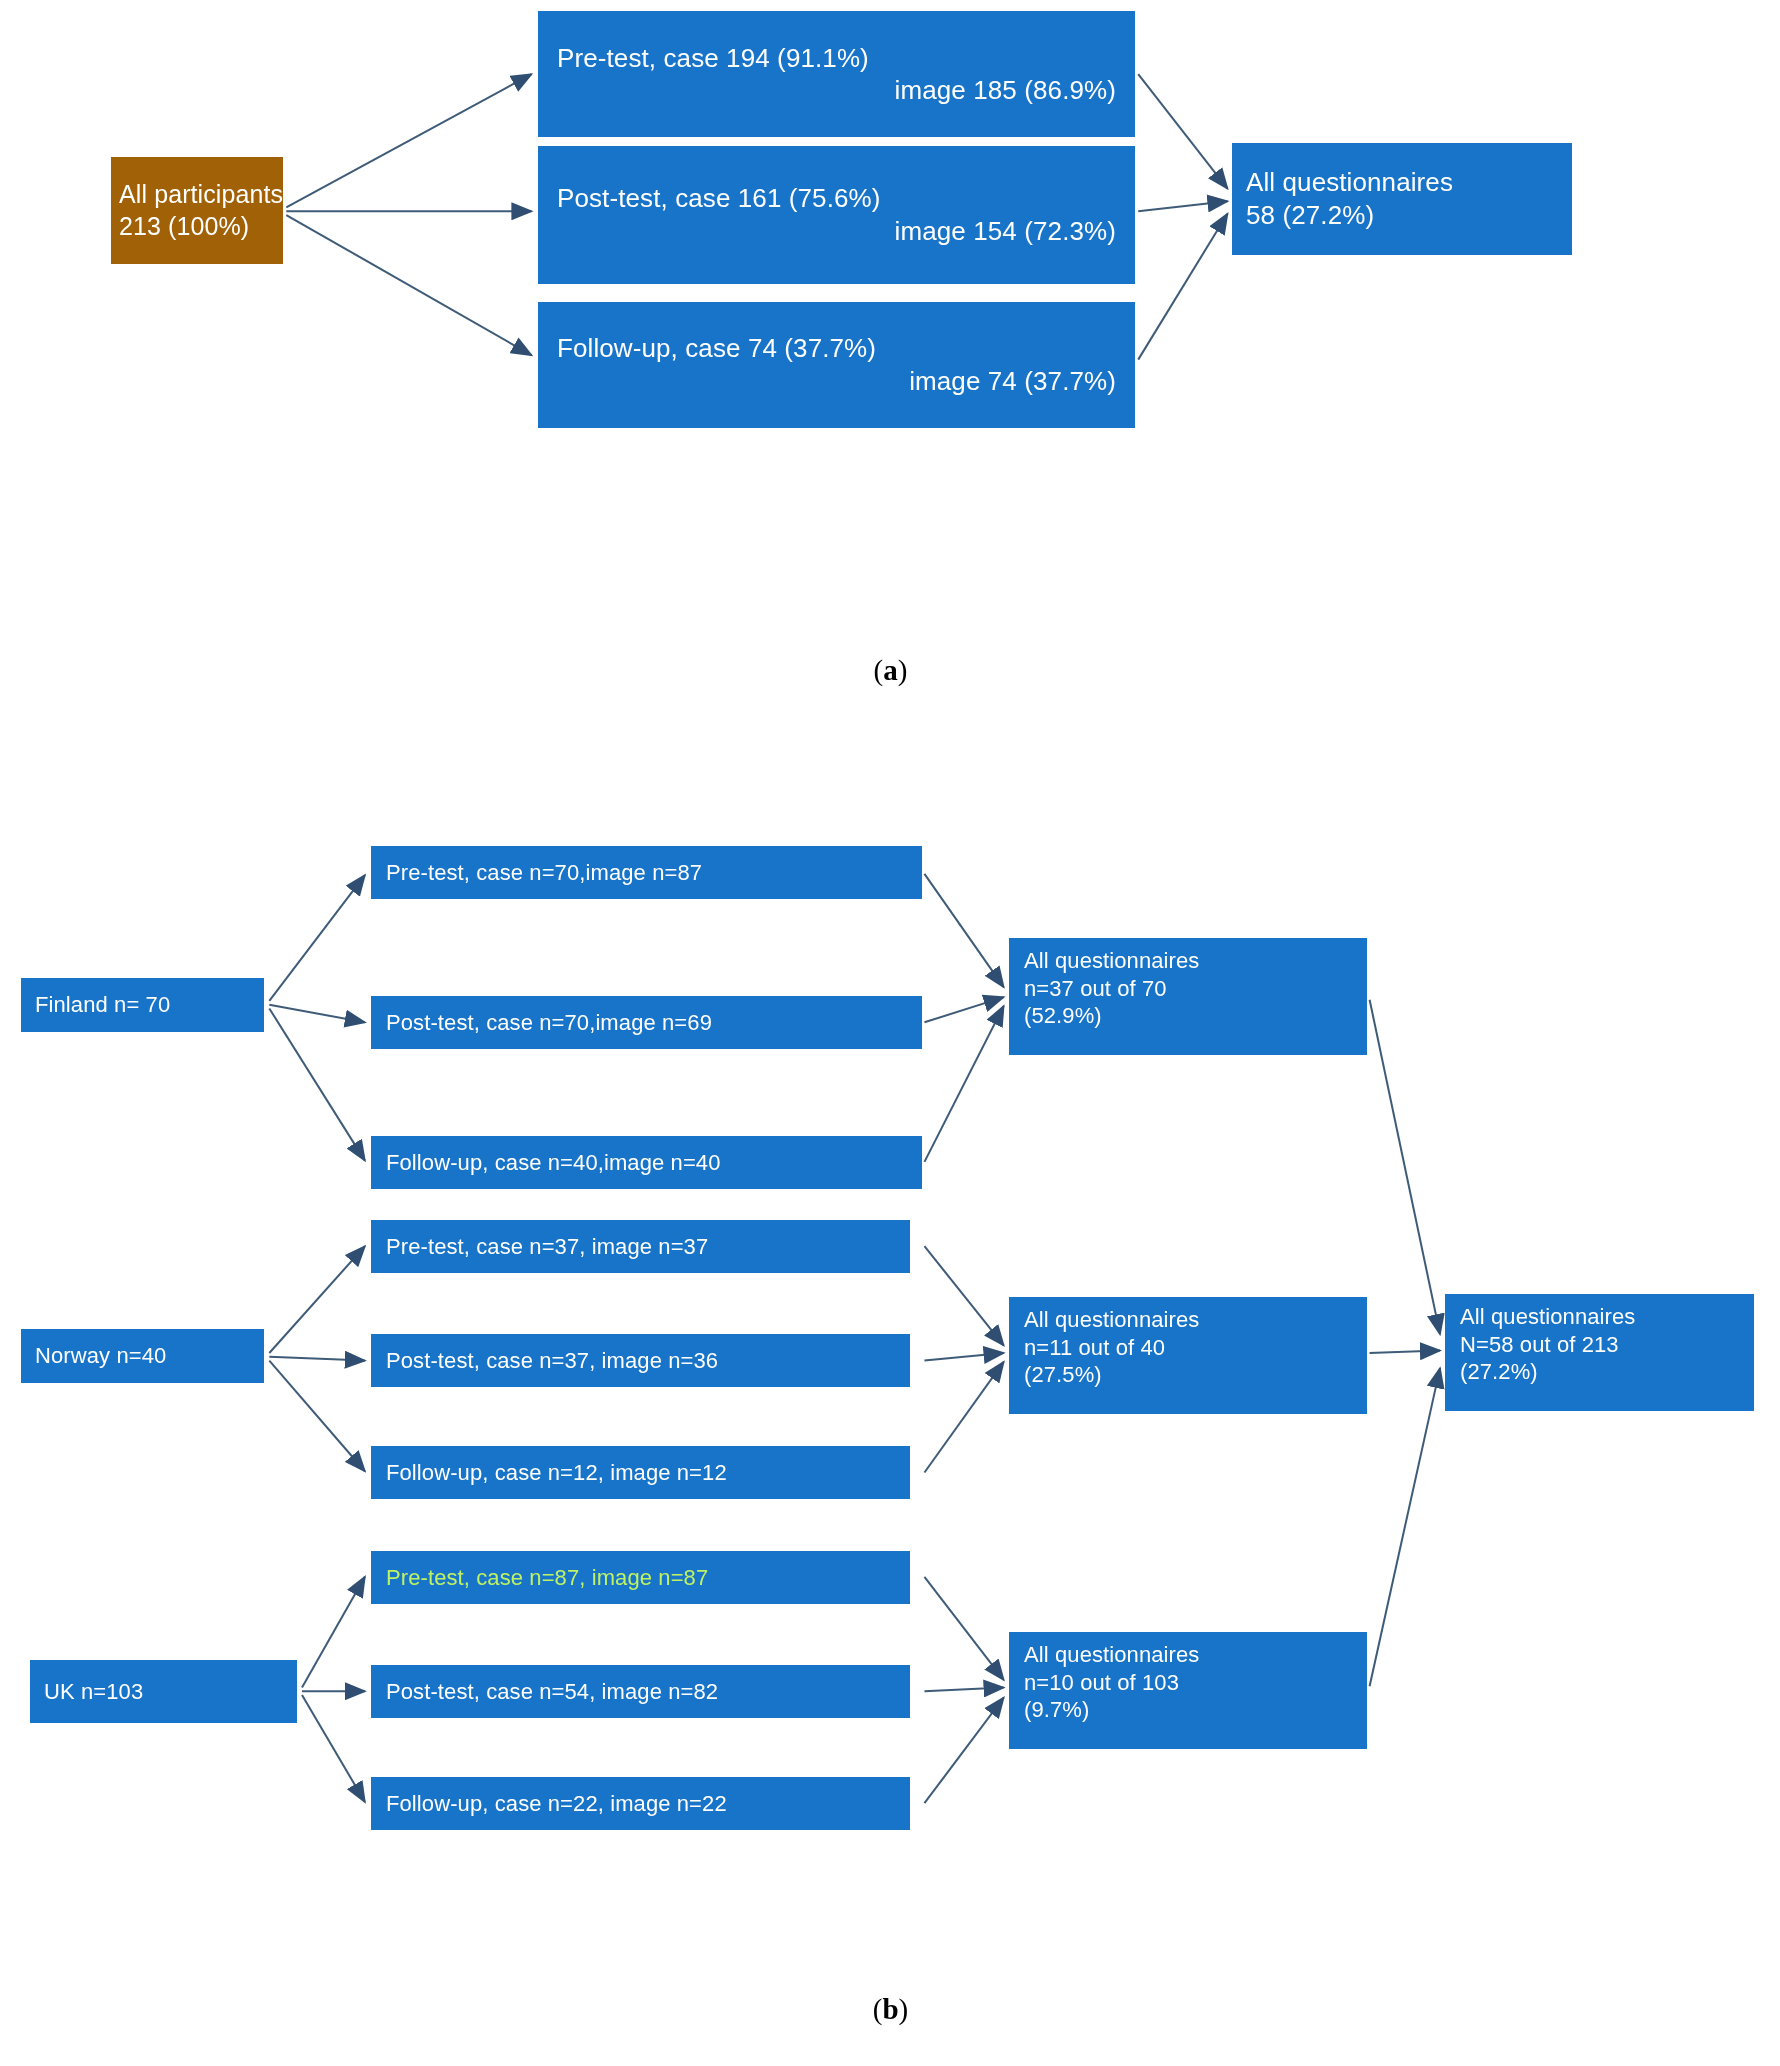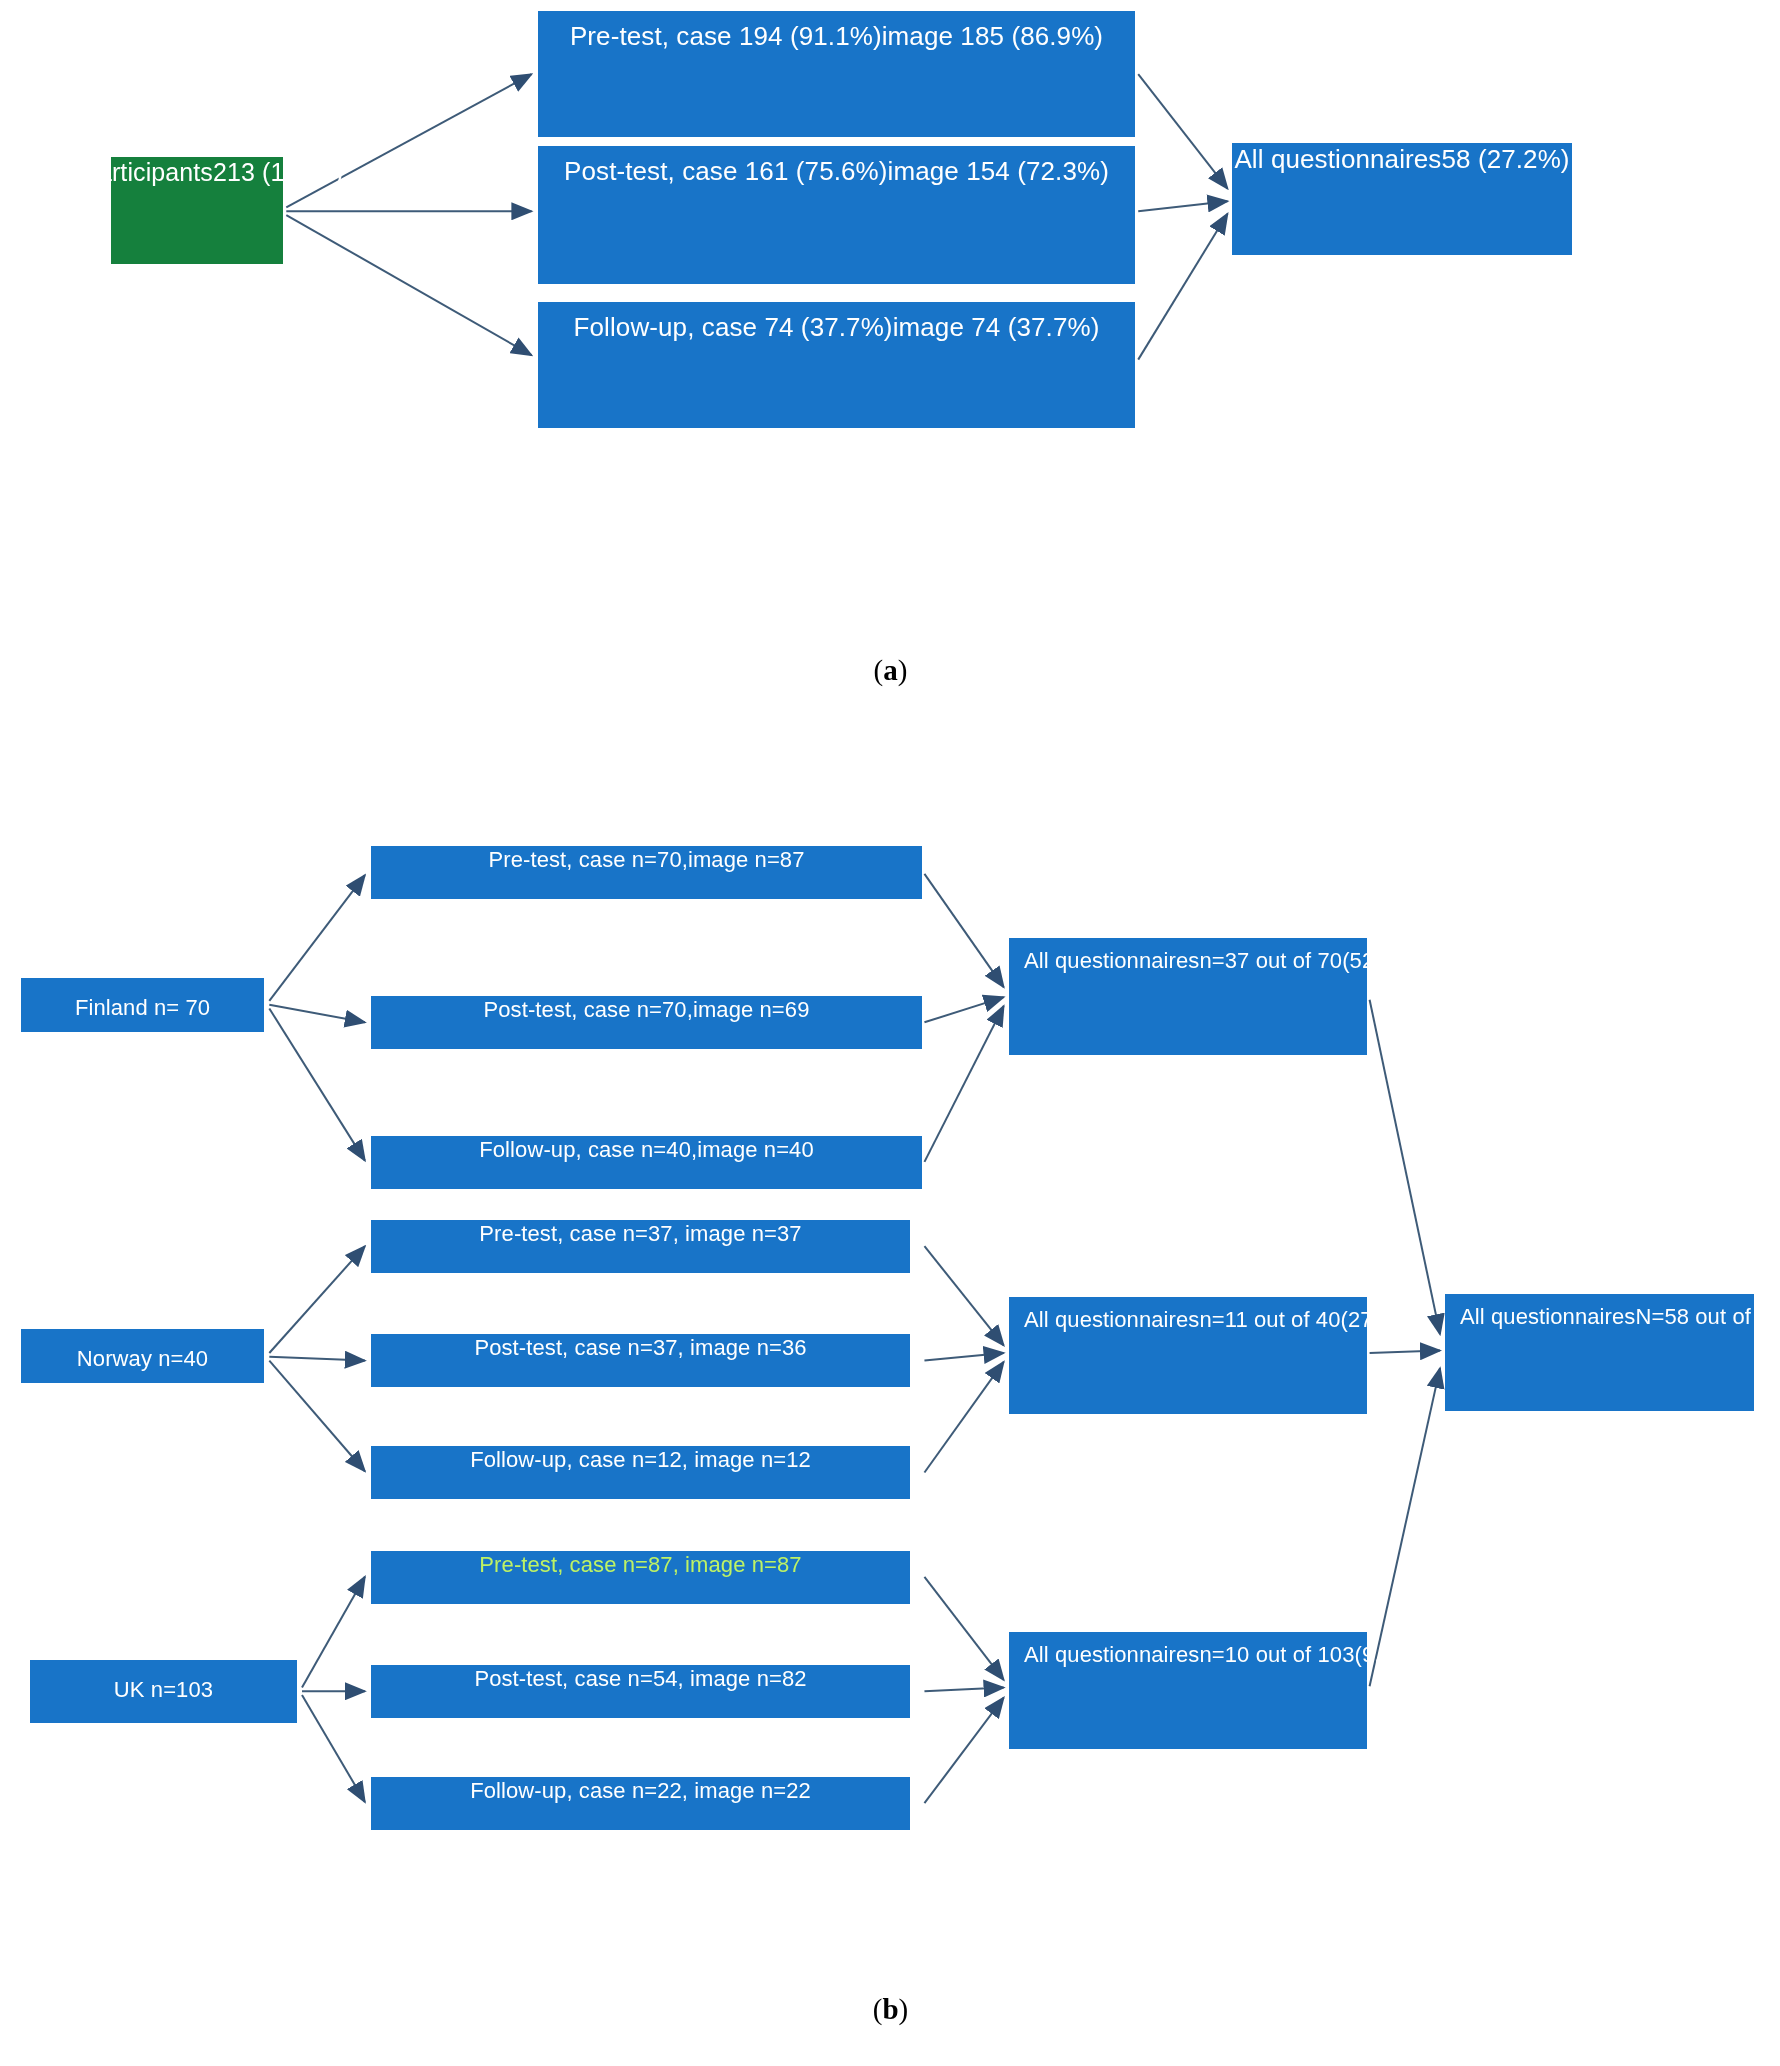--- a/index.html
+++ b/index.html
@@ -31,21 +31,21 @@
     width: 1781px;
     height: 2066px;
     pointer-events: none;
   }
   .node {
     position: absolute;
     background: #1874C8;
     color: #ffffff;
     box-sizing: border-box;
     display: flex;
-    flex-direction: row;
+    flex-direction: column;
     justify-content: center;
     line-height: 1.26;
     letter-spacing: 0.1px;
     text-rendering: optimizeLegibility;
   }
   .node .line { display: block; white-space: pre; }
 
   
   .a-root {
     left: 111px;  top: 157px;  width: 172px;  height: 107px;
@@ -160,21 +160,21 @@
       <path d="M1470,2868 L1596,2700"></path>
 
       <path d="M2178,1590 L2290,2122"></path>
       <path d="M2178,2152 L2290,2148"></path>
       <path d="M2178,2682 L2290,2176"></path>
     </g>
   </svg>
 
   <div class="panel">
 
-    <div class="node a-root" style="background: #15803d; color: rgb(255, 255, 255); padding-left: 8px;">
+    <div class="node a-root" style="background: #a16207; color: rgb(255, 255, 255); padding-left: 8px;">
       <span class="line">All participants</span>
       <span class="line">213 (100%)</span>
     </div>
 
     <div class="node a-stage a-pre" style="background: rgb(24, 116, 200); color: rgb(255, 255, 255);">
       <span class="line l1">Pre-test, case 194 (91.1%)</span>
       <span class="line l2">image 185 (86.9%)</span>
     </div>
 
     <div class="node a-stage a-post" style="background: rgb(24, 116, 200); color: rgb(255, 255, 255);">

